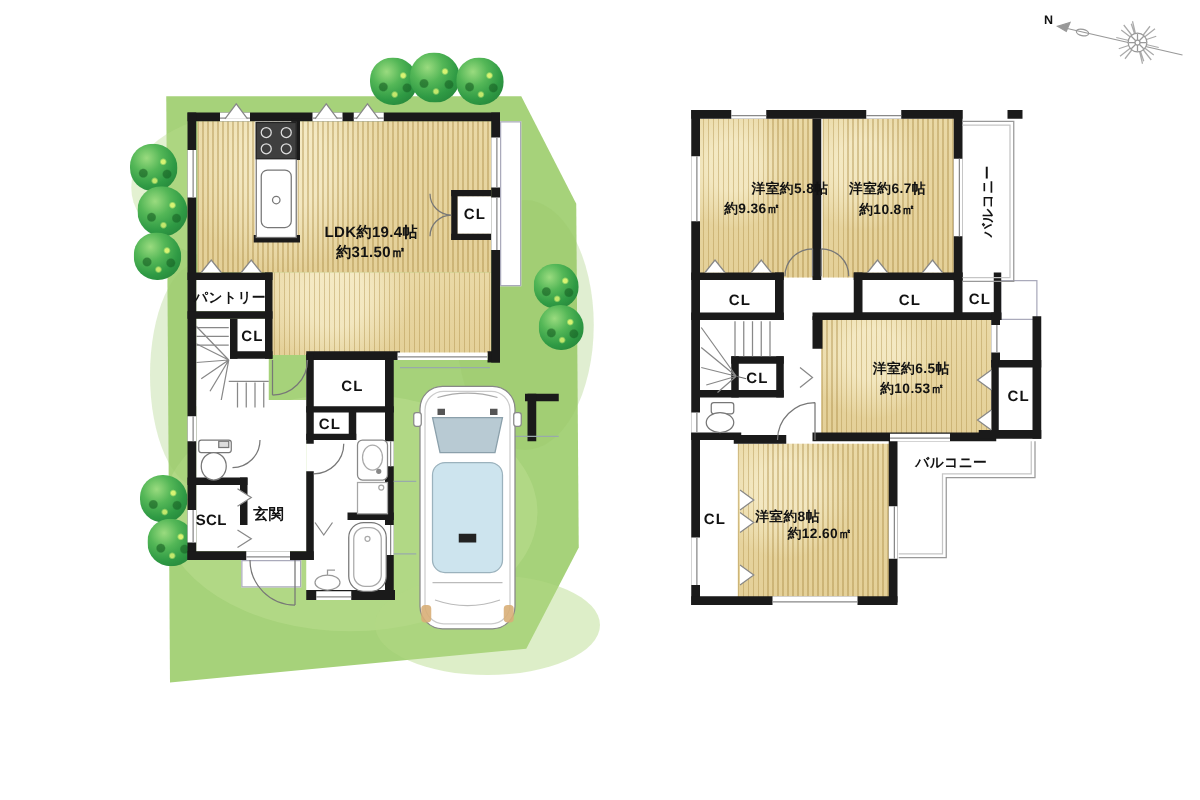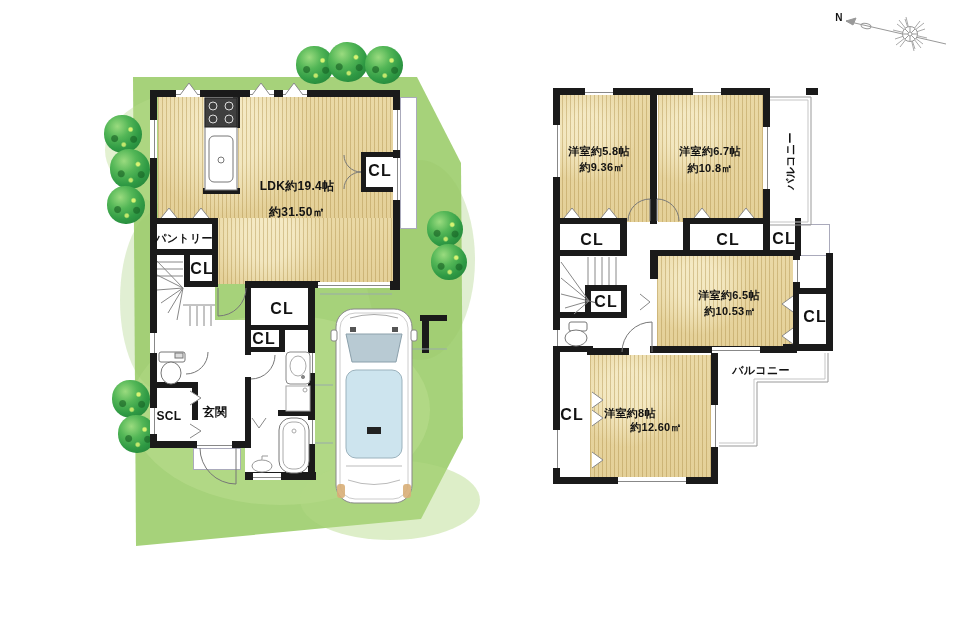--- a/index.html
+++ b/index.html
@@ -12,21 +12,21 @@
       radial-gradient(circle at 30% 30%, rgba(255,250,225,.5) 0 18%, rgba(0,0,0,0) 45%),
       linear-gradient(#ead9a6,#e4d098);}
   .white{position:absolute;background:#fff;z-index:15;}
   .thin{position:absolute;background:#fff;border:1px solid #aab;z-index:8;}
   .winH{position:absolute;background:#fff;z-index:35;}
   .winH::after{content:"";position:absolute;left:0;right:0;top:50%;border-top:1px solid #888;}
   .winV{position:absolute;background:#fff;z-index:35;}
   .winV::after{content:"";position:absolute;top:0;bottom:0;left:50%;border-left:1px solid #888;}
   .lbl{position:absolute;transform:translate(-50%,-50%);font-weight:bold;font-size:11px;
        color:#121212;white-space:nowrap;z-index:50;letter-spacing:.3px;}
-  .lbl.cl{font-size:16px;letter-spacing:1px;}
+  .lbl.cl{font-size:12px;letter-spacing:1px;}
   .lbl.big{font-size:12px;}
   .lbl.v{transform:translate(-50%,-50%) rotate(-90deg);}
   .tree{position:absolute;border-radius:48% 52% 50% 50%;z-index:25;
     background:
       radial-gradient(circle at 28% 62%, rgba(16,84,28,.55) 3px, rgba(0,0,0,0) 4px),
       radial-gradient(circle at 70% 38%, rgba(240,255,120,.85) 1.5px, rgba(0,0,0,0) 3px),
       radial-gradient(circle at 52% 78%, rgba(240,255,120,.75) 1.5px, rgba(0,0,0,0) 3px),
       radial-gradient(circle at 78% 64%, rgba(16,84,28,.5) 3px, rgba(0,0,0,0) 4px),
       radial-gradient(circle at 35% 30%, #9adb7f 0%, #54b757 32%, #2f9a44 62%, #1f7a35 100%);}
   svg{position:absolute;left:0;top:0;z-index:40;pointer-events:none;}
@@ -298,30 +298,30 @@
       <g transform="translate(910,34)">
         <path d="M-17 -4 L0 0 L17 4 M-4 -17 L0 0 L4 17 M-13 -10 L13 10 M-10 13 L10 -13 M-15 5 L15 -5 M5 15 L-5 -15 M-11 -14 L11 14 M14 -11 L-14 11" stroke="#aaa"></path>
         <circle r="7.5" fill="#fff"></circle>
         <path d="M-7 0 H7 M0 -7 V7 M-5 -5 L5 5 M-5 5 L5 -5"></path>
         <circle r="2" fill="#fff"></circle>
       </g>
     </g>
   </svg>
 
   <div class="lbl big" style="left:297px;top:186px">LDK約19.4帖</div>
-  <div class="lbl big" style="left:297px;top:212px">約31.50㎡</div>
+  <div class="lbl big" style="left:297px;top:202px">約31.50㎡</div>
   <div class="lbl" style="left:184px;top:238px">パントリー</div>
   <div class="lbl cl" style="left:202px;top:269px">CL</div>
   <div class="lbl cl" style="left:380px;top:171px">CL</div>
   <div class="lbl cl" style="left:282px;top:309px">CL</div>
   <div class="lbl cl" style="left:264px;top:339px">CL</div>
   <div class="lbl big" style="left:169px;top:416px">SCL</div>
   <div class="lbl big" style="left:215px;top:412px">玄関</div>
 
-  <div class="lbl" style="left:599px;top:151px">洋室約5.8帖</div>
+  <div class="lbl" style="left:632px;top:151px">洋室約5.8帖</div>
   <div class="lbl" style="left:602px;top:167px">約9.36㎡</div>
   <div class="lbl" style="left:710px;top:151px">洋室約6.7帖</div>
   <div class="lbl" style="left:710px;top:168px">約10.8㎡</div>
   <div class="lbl" style="left:729px;top:295px">洋室約6.5帖</div>
   <div class="lbl" style="left:730px;top:311px">約10.53㎡</div>
   <div class="lbl" style="left:630px;top:413px">洋室約8帖</div>
   <div class="lbl" style="left:656px;top:427px">約12.60㎡</div>
   <div class="lbl v" style="left:790px;top:161px">バルコニー</div>
   <div class="lbl" style="left:761px;top:370px">バルコニー</div>
   <div class="lbl cl" style="left:592px;top:240px">CL</div>

